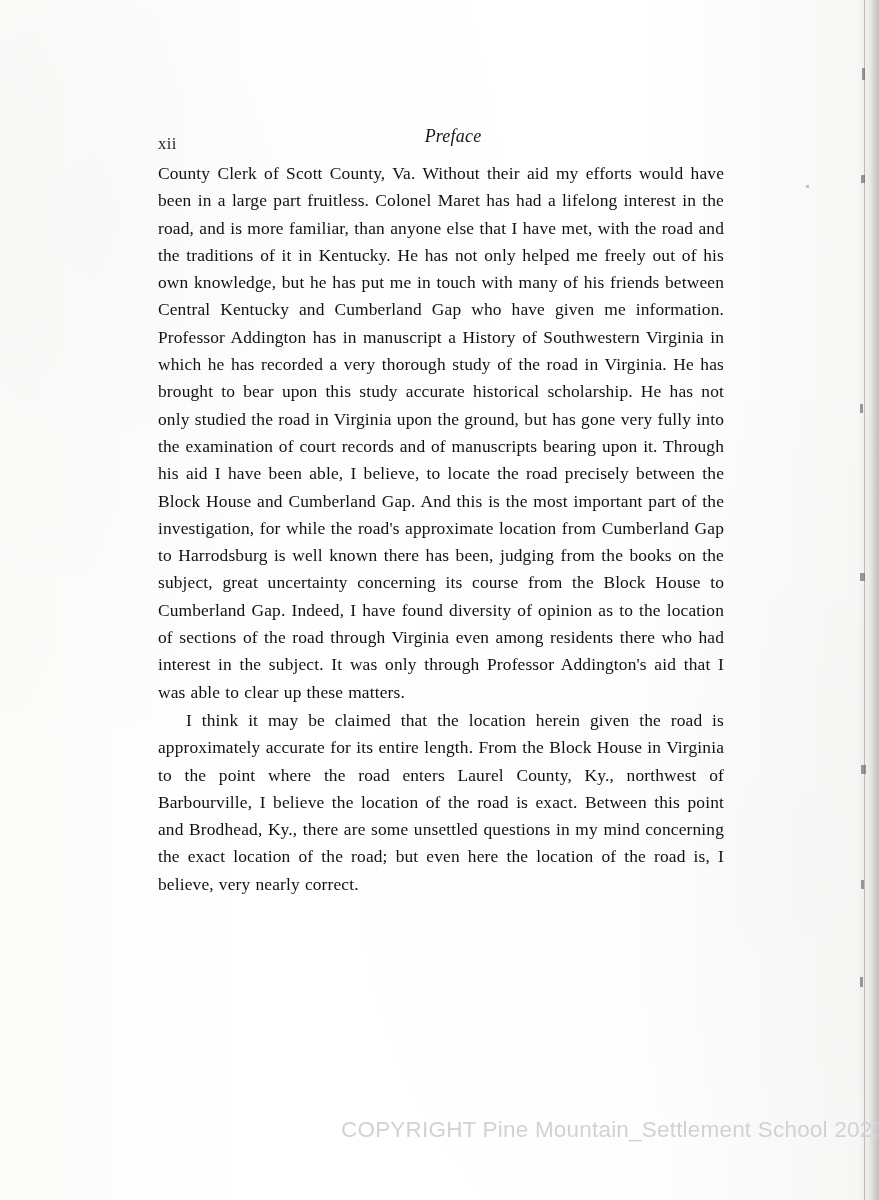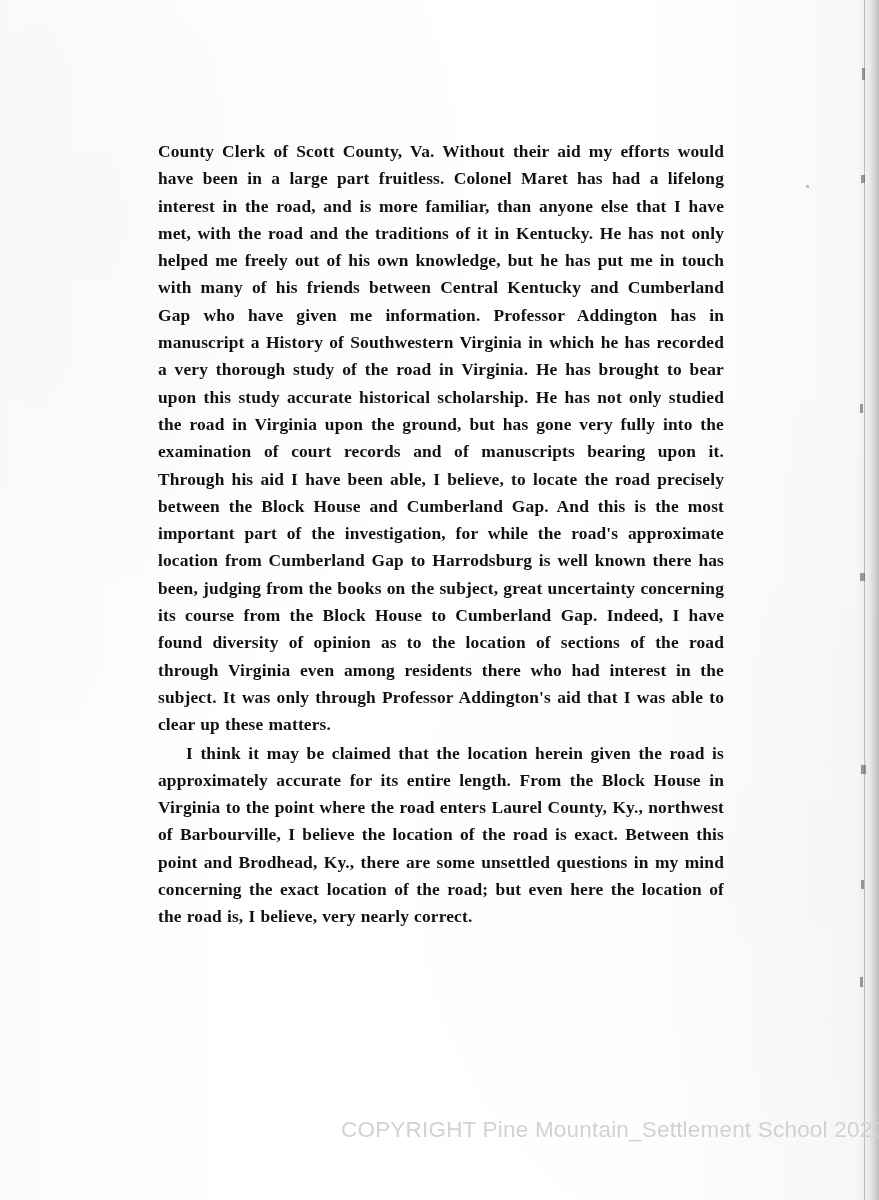--- a/index.html
+++ b/index.html
@@ -76,22 +76,21 @@
     top: 6px;
     text-align: center;
     font-style: italic;
     font-size: 18px;
     color: #151515;
     letter-spacing: 0.2px;
     padding-left: 24px;
   }
 
   .body-text {
-    margin-top: 18px;
-    font-weight: bold;
+    margin-top: 6px;
   }
 
   .para {
     margin: 0 0 0 0;
     font-size: 17.4px;
     line-height: 27.3px;
     color: #111111;
     text-align: justify;
     text-justify: inter-word;
     letter-spacing: 0.15px;
@@ -125,20 +124,24 @@
 <div class="speck" style="left:861px; top:175px; width:4px; height:8px;"></div>
 <div class="speck" style="left:860px; top:404px; width:3px; height:9px;"></div>
 <div class="speck" style="left:860px; top:573px; width:5px; height:8px;"></div>
 <div class="speck" style="left:861px; top:765px; width:5px; height:9px;"></div>
 <div class="speck" style="left:861px; top:880px; width:3px; height:9px;"></div>
 <div class="speck" style="left:860px; top:977px; width:3px; height:10px;"></div>
 <div class="speck" style="left:806px; top:185px; width:3px; height:3px; opacity:0.35;"></div>
 
 <div class="content">
 
+  <div class="page-header">
+    <div class="folio">xii</div>
+    <div class="running-head">Preface</div>
+  </div>
 
   <div class="body-text">
     <p class="para">County Clerk of Scott County, Va. Without their aid my efforts would have been in a large part fruitless. Colonel Maret has had a lifelong interest in the road, and is more familiar, than anyone else that I have met, with the road and the traditions of it in Kentucky. He has not only helped me freely out of his own knowledge, but he has put me in touch with many of his friends between Central Kentucky and Cumberland Gap who have given me information. Professor Addington has in manuscript a History of Southwestern Virginia in which he has recorded a very thorough study of the road in Virginia. He has brought to bear upon this study accurate historical scholarship. He has not only studied the road in Virginia upon the ground, but has gone very fully into the examination of court records and of manuscripts bearing upon it. Through his aid I have been able, I believe, to locate the road precisely between the Block House and Cumberland Gap. And this is the most important part of the investigation, for while the road's approximate location from Cumberland Gap to Harrodsburg is well known there has been, judging from the books on the subject, great uncertainty concerning its course from the Block House to Cumberland Gap. Indeed, I have found diversity of opinion as to the location of sections of the road through Virginia even among residents there who had interest in the subject. It was only through Professor Addington's aid that I was able to clear up these matters.</p>
     <p class="para">I think it may be claimed that the location herein given the road is approximately accurate for its entire length. From the Block House in Virginia to the point where the road enters Laurel County, Ky., northwest of Barbourville, I believe the location of the road is exact. Between this point and Brodhead, Ky., there are some unsettled questions in my mind concerning the exact location of the road; but even here the location of the road is, I believe, very nearly correct.</p>
   </div>
 
 </div>
 
 <div class="watermark">COPYRIGHT Pine Mountain_Settlement School 2020</div>
 

